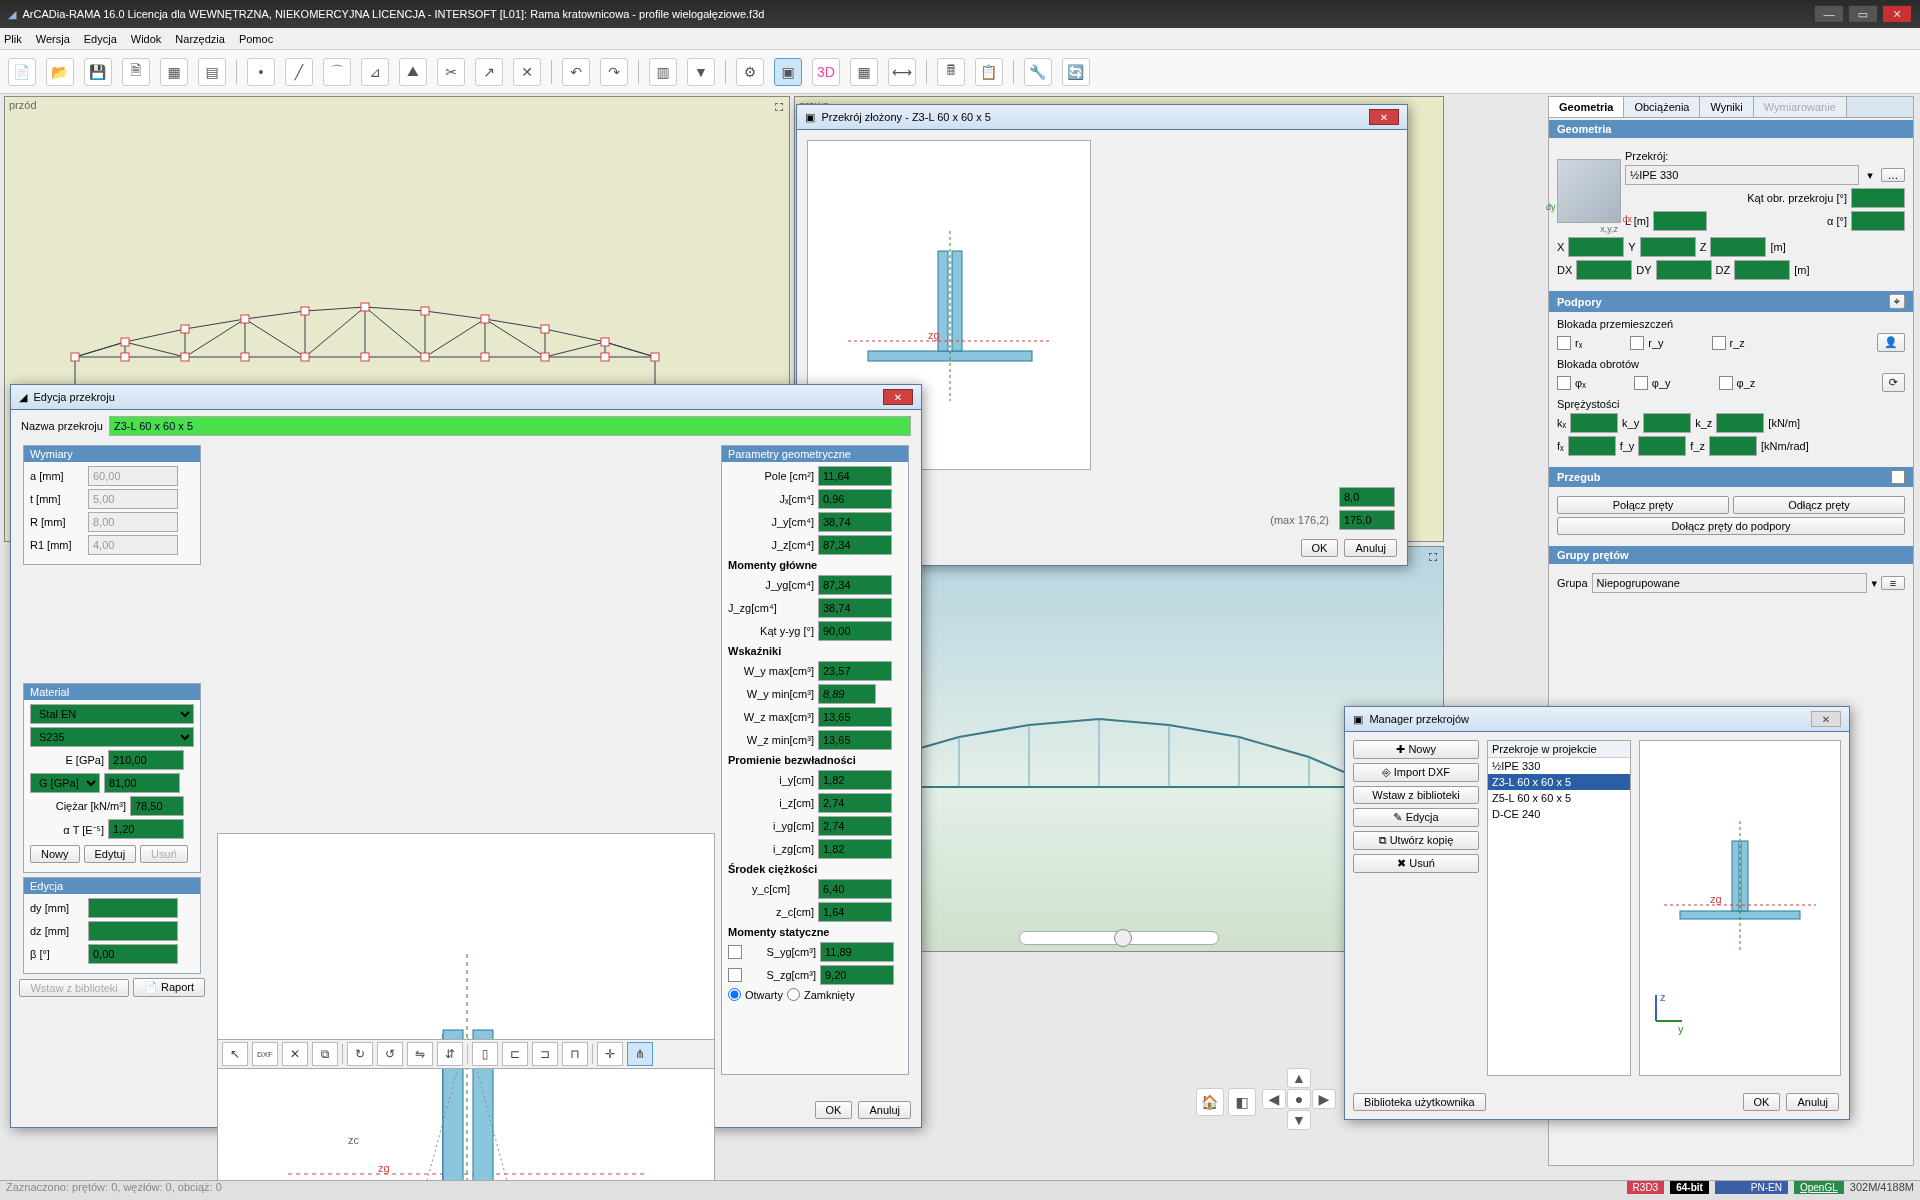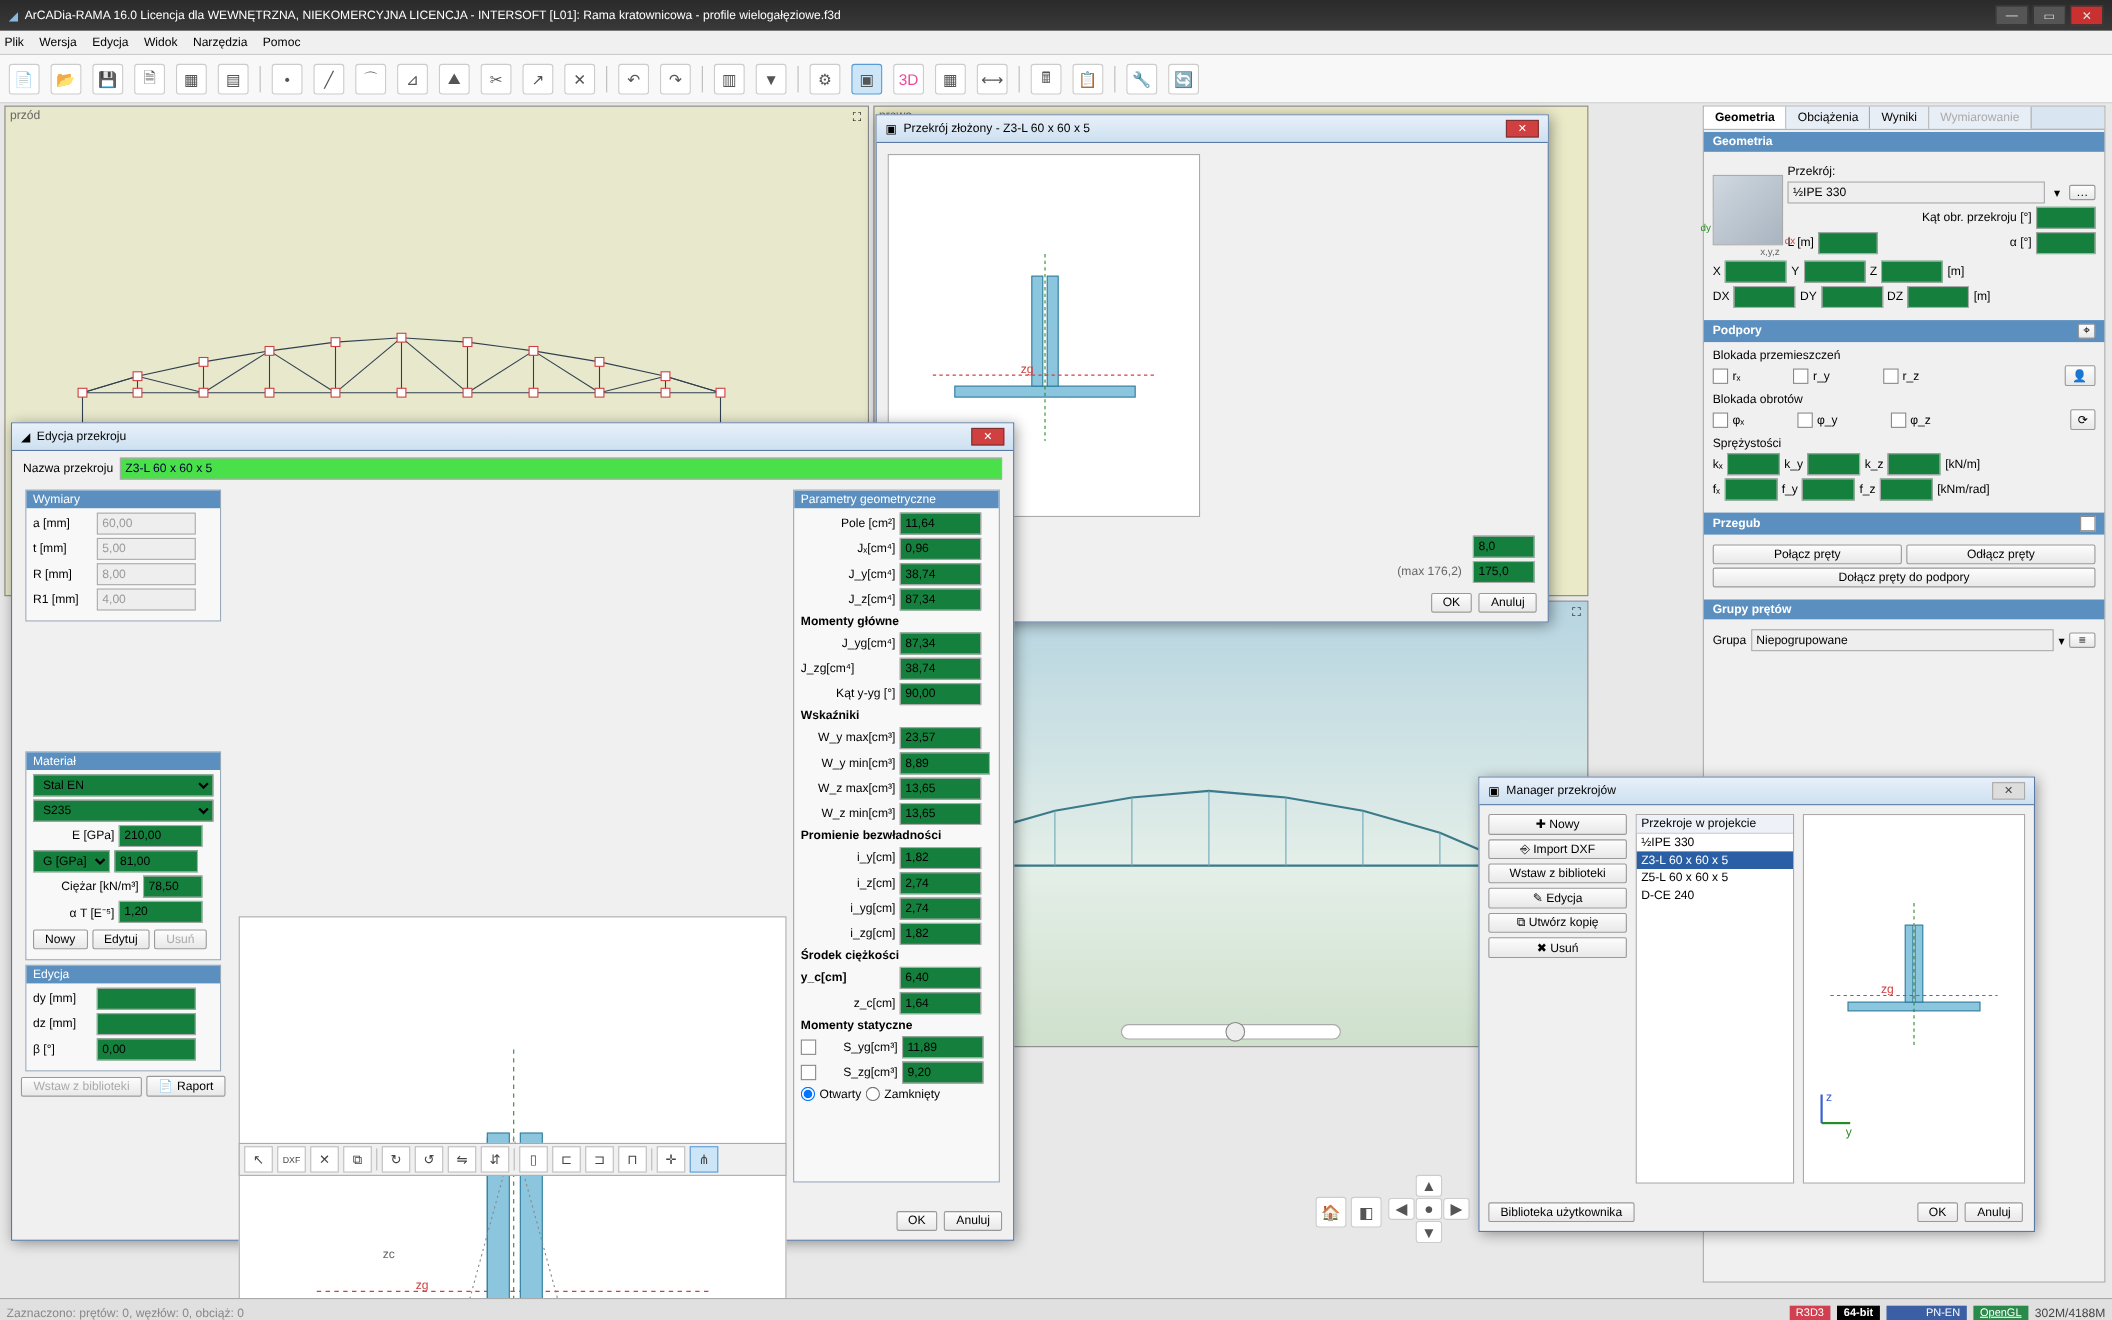--- a/index.html
+++ b/index.html
@@ -46,21 +46,21 @@
 .dlg-zlozony .pv { width:284px; height:330px; background:#fff; border:1px solid #aaa; position:relative; }
 
 .dlg-mgr { left: 1344px; top: 706px; width: 506px; height: 414px; }
 .dlg-mgr .mgr-body { display:flex; padding:8px; gap:8px; height:352px; }
 .dlg-mgr .mgr-btns { width:126px; display:flex; flex-direction:column; gap:4px; }
 .dlg-mgr .mgr-btns .btn { text-align:center; font-size:11px; }
 .dlg-mgr .mgr-list { width:144px; border:1px solid #aaa; background:#fff; }
 .dlg-mgr .mgr-list .li { padding:2px 4px; }
 .dlg-mgr .mgr-list .li.sel { background:#2a5fa5; color:#fff; }
 .dlg-mgr .mgr-pv { flex:1; border:1px solid #aaa; background:#fff; position:relative; }
-.statusbar { position:absolute; left:0; right:0; bottom:0; height:20px; background:#e0e0e0; border-top:1px solid #aaa; display:flex; align-items:flex-end; padding:0 6px; gap:6px; }
+.statusbar { position:absolute; left:0; right:0; bottom:0; height:20px; background:#e0e0e0; border-top:1px solid #aaa; display:flex; align-items:flex-start; padding:0 6px; gap:6px; }
 .statusbar .chip { padding:1px 6px; color:#fff; font-size:10px; }
 .bottom-tools { position:absolute; left:206px; bottom:58px; width:498px; height:30px; background:#f0f0f0; border:1px solid #aaa; display:flex; align-items:center; gap:4px; padding:0 4px; }
 .bottom-tools .tb2 { width:26px; height:24px; border:1px solid #bbb; background:#fff; display:flex; align-items:center; justify-content:center; font-size:12px; color:#444;}
 </style>
 </head>
 <body>
 
 <div class="titlebar">
   <span style="color:#8ab8e0;margin-right:6px;">◢</span>
   <span>ArCADia-RAMA 16.0 Licencja dla WEWNĘTRZNA, NIEKOMERCYJNA LICENCJA - INTERSOFT [L01]: Rama kratownicowa - profile wielogałęziowe.f3d</span>
@@ -552,21 +552,21 @@
           <label style="width:86px;text-align:right;">Kąt y-yg [°]</label>
           <input class="inp" style="width: 74px;" value="90,00">
         </div>
       <div style="font-weight:bold;margin:4px 0;">Wskaźniki</div>
       <div class="row">
           <label style="width:86px;text-align:right;">W_y max[cm³]</label>
           <input class="inp" style="width: 74px;" value="23,57">
         </div>
       <div class="row">
           <label style="width:86px;text-align:right;">W_y min[cm³]</label>
-          <input class="inp" style="width: 82px;" value="8,89">
+          <input class="inp" style="width: 58px; font-style: italic;" value="8,89">
         </div>
       <div class="row">
           <label style="width:86px;text-align:right;">W_z max[cm³]</label>
           <input class="inp" style="width: 74px;" value="13,65">
         </div>
       <div class="row">
           <label style="width:86px;text-align:right;">W_z min[cm³]</label>
           <input class="inp" style="width: 74px;" value="13,65">
         </div>
       <div style="font-weight:bold;margin:4px 0;">Promienie bezwładności</div>
@@ -581,21 +581,21 @@
       <div class="row">
           <label style="width:86px;text-align:right;">i_yg[cm]</label>
           <input class="inp" style="width: 74px;" value="2,74">
         </div>
       <div class="row">
           <label style="width:86px;text-align:right;">i_zg[cm]</label>
           <input class="inp" style="width: 74px;" value="1,82">
         </div>
       <div style="font-weight:bold;margin:4px 0;">Środek ciężkości</div>
       <div class="row">
-          <label style="width:86px;text-align:left;font-weight:bold;">y_c[cm]</label>
+          <label style="width:86px;text-align:center;">y_c[cm]</label>
           <input class="inp" style="width: 74px;" value="6,40">
         </div>
       <div class="row">
           <label style="width:86px;text-align:right;">z_c[cm]</label>
           <input class="inp" style="width: 74px;" value="1,64">
         </div>
       <div style="font-weight:bold;margin:4px 0;">Momenty statyczne</div>
       <div class="row">
           <span class="check"></span>
           <label style="width:70px;text-align:right;">S_yg[cm³]</label>

